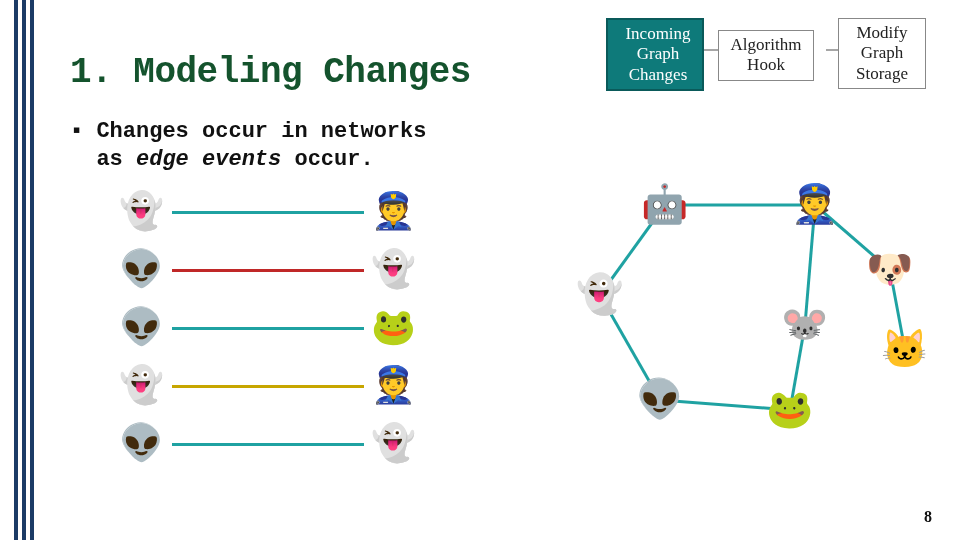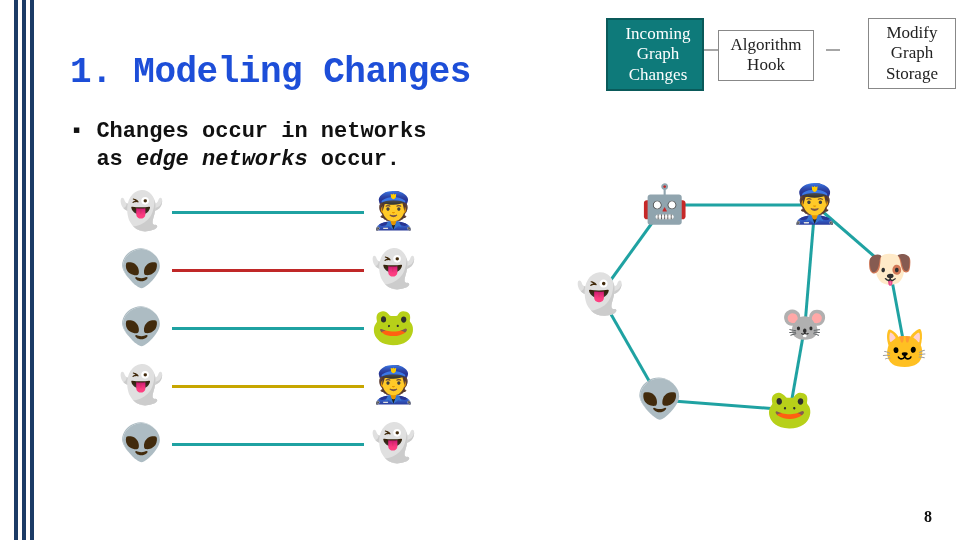--- a/index.html
+++ b/index.html
@@ -33,21 +33,21 @@
   .left-bars .b1 { left: 14px; width: 4px; }
   .left-bars .b2 { left: 22px; width: 4px; }
   .left-bars .b3 { left: 30px; width: 4px; }
 
   .title {
     position: absolute;
     left: 70px;
     top: 52px;
     font-size: 36px;
     font-weight: bold;
-    color: #1d4ed8;
+    color: #14532d;
     letter-spacing: -0.5px;
     text-align: right;
   }
   .body-text {
     position: absolute;
     left: 70px;
     top: 118px;
     font-size: 22px;
     color: #111;
     line-height: 1.25;
@@ -70,21 +70,21 @@
     color: white;
     border: 2px solid #0a5a5a;
   }
   .box-inactive {
     background: white;
     color: #222;
     border: 1.5px solid #888;
   }
   #box1 { left: 606px; top: 18px; width: 98px; padding-left: 16px; }
   #box2 { left: 718px; top: 30px; width: 96px; }
-  #box3 { left: 838px; top: 18px; width: 88px; margin-left: 30px; }
+  #box3 { left: 838px; top: 18px; width: 88px; }
 
   svg.conn1 { position:absolute; left:704px; top:30px; width:14px; height:40px; }
   svg.conn2 { position:absolute; left:826px; top:30px; width:14px; height:40px; }
 
   
   .edge-list {
     position: absolute;
     left: 118px;
     top: 190px;
     width: 300px;
@@ -150,21 +150,21 @@
   <div class="left-bars">
     <div class="bar b1"></div>
     <div class="bar b2"></div>
     <div class="bar b3"></div>
   </div>
 
   <div class="title">1. Modeling Changes</div>
 
   <div class="body-text">
     <span class="bullet-mark">▪ </span><span>Changes occur in networks</span><br>
-    &nbsp;&nbsp;<span>as </span><em>edge networks</em><span> occur.</span>
+    &nbsp;&nbsp;<span>as </span><em>edge events</em><span> occur.</span>
   </div>
 
   <div id="box1" class="box box-active">Incoming<br>Graph<br>Changes</div>
   <svg class="conn1">
       <line x1="0" y1="20" x2="14" y2="20" stroke="#888" stroke-width="1.5"></line>
     </svg>
   <div id="box2" class="box box-inactive">Algorithm<br>Hook</div>
   <svg class="conn2">
       <line x1="0" y1="20" x2="14" y2="20" stroke="#888" stroke-width="1.5"></line>
     </svg>

